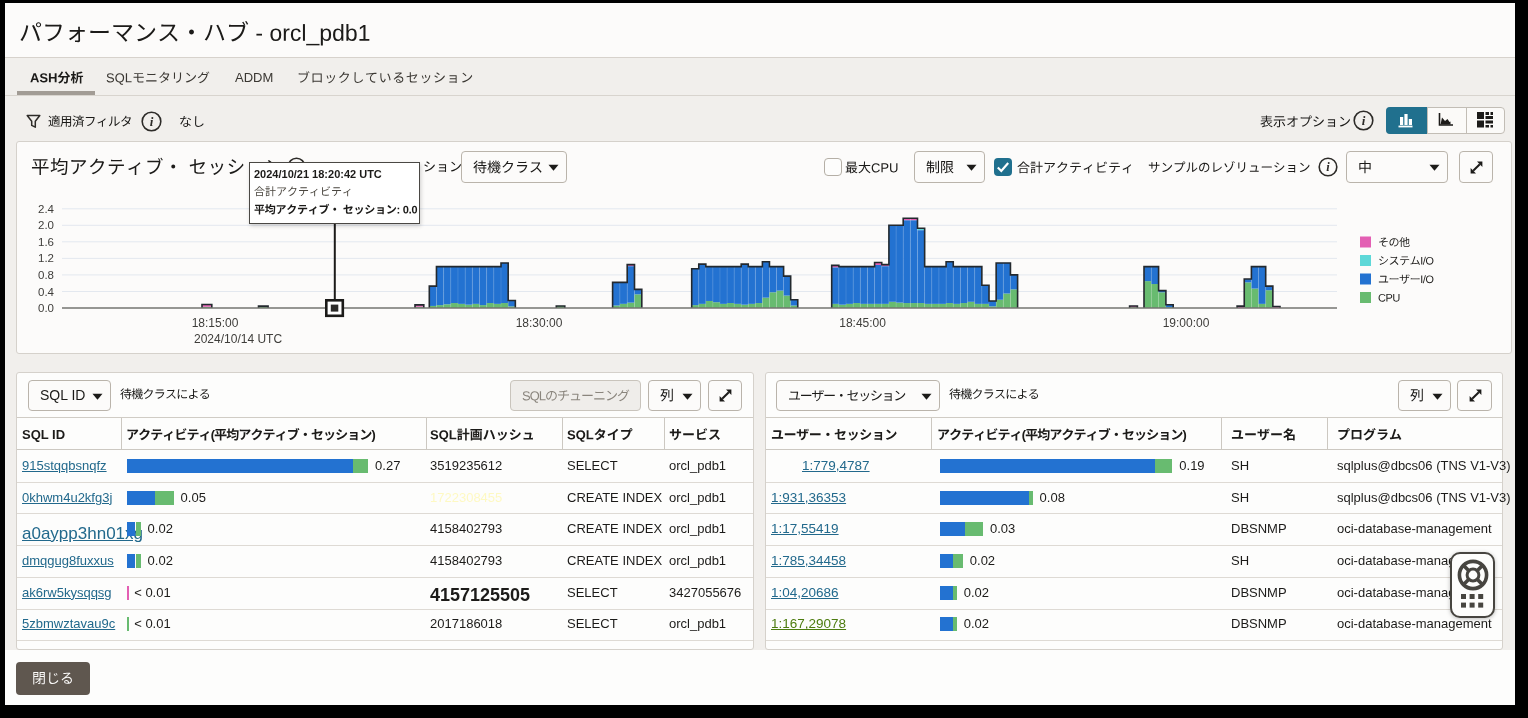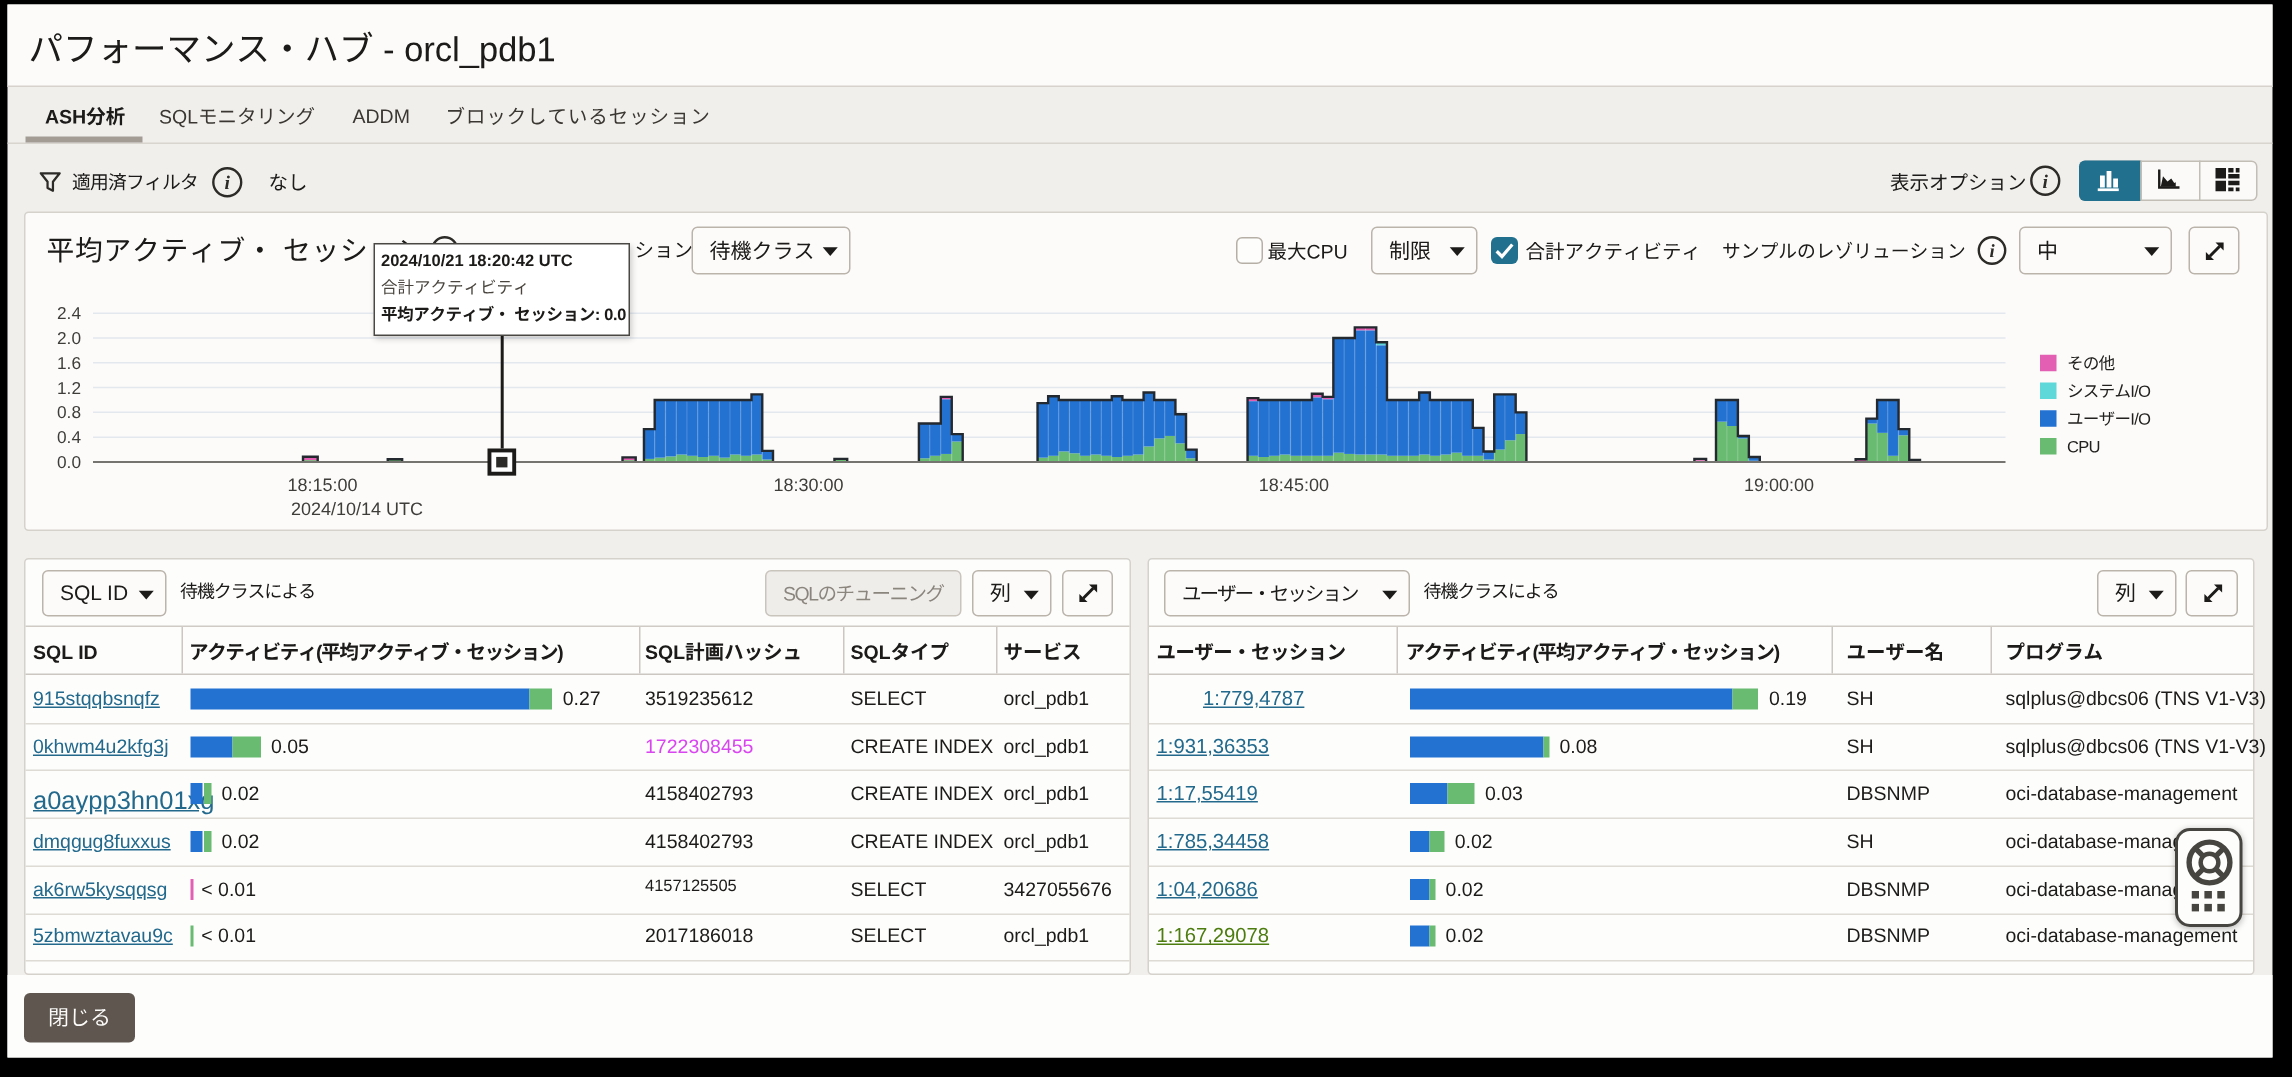--- a/index.html
+++ b/index.html
@@ -687,21 +687,21 @@
 <div style="position:absolute;left:353.1px;top:458.85px;width:15.0px;height:14px;background:#68bb70;"></div>
 <div style="position:absolute;left:375.1px;top:457.9px;font-size:13px;color:#1c1b19;font-weight:400;white-space:nowrap;line-height:1.2;">0.27</div>
 <div style="position:absolute;left:430.0px;top:457.9px;font-size:13px;color:#1c1b19;font-weight:400;white-space:nowrap;line-height:1.2;">3519235612</div>
 <div style="position:absolute;left:567.0px;top:457.9px;font-size:13px;color:#1c1b19;font-weight:400;white-space:nowrap;line-height:1.2;">SELECT</div>
 <div style="position:absolute;left:669.0px;top:457.9px;font-size:13px;color:#1c1b19;font-weight:400;white-space:nowrap;line-height:1.2;">orcl_pdb1</div>
 <div style="position:absolute;left:17px;top:481.7px;width:736px;height:1px;background:#dedad4;"></div>
 <div style="position:absolute;left:22.0px;top:489.6px;font-size:13px;color:#1c1b19;font-weight:400;white-space:nowrap;line-height:1.2;"><span style="text-decoration:underline;color:#22698c">0khwm4u2kfg3j</span></div>
 <div style="position:absolute;left:126.7px;top:490.55px;width:28.6px;height:14px;background:#2372d1;"></div>
 <div style="position:absolute;left:155.3px;top:490.55px;width:18.3px;height:14px;background:#68bb70;"></div>
 <div style="position:absolute;left:180.6px;top:489.6px;font-size:13px;color:#1c1b19;font-weight:400;white-space:nowrap;line-height:1.2;">0.05</div>
-<div style="position:absolute;left:430.0px;top:489.6px;font-size:13px;color:#d946ef;font-weight:400;white-space:nowrap;line-height:1.2;">1722308455</div>
+<div style="position:absolute;left:430.0px;top:489.6px;font-size:13px;color:#fef9c3;font-weight:400;white-space:nowrap;line-height:1.2;">1722308455</div>
 <div style="position:absolute;left:567.0px;top:489.6px;font-size:13px;color:#1c1b19;font-weight:400;white-space:nowrap;line-height:1.2;">CREATE INDEX</div>
 <div style="position:absolute;left:669.0px;top:489.6px;font-size:13px;color:#1c1b19;font-weight:400;white-space:nowrap;line-height:1.2;">orcl_pdb1</div>
 <div style="position:absolute;left:17px;top:513.4px;width:736px;height:1px;background:#dedad4;"></div>
 <div style="position:absolute;left:22.0px;top:524px;font-size:17px;color:#1c1b19;font-weight:400;white-space:nowrap;line-height:1.2;"><span style="text-decoration:underline;color:#22698c">a0aypp3hn01xg</span></div>
 <div style="position:absolute;left:126.7px;top:522.25px;width:8.8px;height:14px;background:#2372d1;"></div>
 <div style="position:absolute;left:135.5px;top:522.25px;width:5.1px;height:14px;background:#68bb70;"></div>
 <div style="position:absolute;left:147.6px;top:521.2px;font-size:13px;color:#1c1b19;font-weight:400;white-space:nowrap;line-height:1.2;">0.02</div>
 <div style="position:absolute;left:430.0px;top:521.2px;font-size:13px;color:#1c1b19;font-weight:400;white-space:nowrap;line-height:1.2;">4158402793</div>
 <div style="position:absolute;left:567.0px;top:521.2px;font-size:13px;color:#1c1b19;font-weight:400;white-space:nowrap;line-height:1.2;">CREATE INDEX</div>
 <div style="position:absolute;left:669.0px;top:521.2px;font-size:13px;color:#1c1b19;font-weight:400;white-space:nowrap;line-height:1.2;">orcl_pdb1</div>
@@ -710,21 +710,21 @@
 <div style="position:absolute;left:126.7px;top:553.95px;width:8.8px;height:14px;background:#2372d1;"></div>
 <div style="position:absolute;left:135.5px;top:553.95px;width:5.1px;height:14px;background:#68bb70;"></div>
 <div style="position:absolute;left:147.6px;top:553.0px;font-size:13px;color:#1c1b19;font-weight:400;white-space:nowrap;line-height:1.2;">0.02</div>
 <div style="position:absolute;left:430.0px;top:553.0px;font-size:13px;color:#1c1b19;font-weight:400;white-space:nowrap;line-height:1.2;">4158402793</div>
 <div style="position:absolute;left:567.0px;top:553.0px;font-size:13px;color:#1c1b19;font-weight:400;white-space:nowrap;line-height:1.2;">CREATE INDEX</div>
 <div style="position:absolute;left:669.0px;top:553.0px;font-size:13px;color:#1c1b19;font-weight:400;white-space:nowrap;line-height:1.2;">orcl_pdb1</div>
 <div style="position:absolute;left:17px;top:576.8000000000001px;width:736px;height:1px;background:#dedad4;"></div>
 <div style="position:absolute;left:22.0px;top:584.6px;font-size:13px;color:#1c1b19;font-weight:400;white-space:nowrap;line-height:1.2;"><span style="text-decoration:underline;color:#22698c">ak6rw5kysqqsg</span></div>
 <div style="position:absolute;left:126.7px;top:585.65px;width:2.5px;height:14px;background:#e35fb3;"></div>
 <div style="position:absolute;left:134.2px;top:584.6px;font-size:13px;color:#1c1b19;font-weight:400;white-space:nowrap;line-height:1.2;">&lt; 0.01</div>
-<div style="position:absolute;left:430.0px;top:584.6px;font-size:11px;color:#1c1b19;font-weight:400;white-space:nowrap;line-height:1.2;">4157125505</div>
+<div style="position:absolute;left:430.0px;top:584.6px;font-size:18px;color:#1c1b19;font-weight:700;white-space:nowrap;line-height:1.2;">4157125505</div>
 <div style="position:absolute;left:567.0px;top:584.6px;font-size:13px;color:#1c1b19;font-weight:400;white-space:nowrap;line-height:1.2;">SELECT</div>
 <div style="position:absolute;left:669.0px;top:584.6px;font-size:13px;color:#1c1b19;font-weight:400;white-space:nowrap;line-height:1.2;">3427055676</div>
 <div style="position:absolute;left:17px;top:608.5px;width:736px;height:1px;background:#dedad4;"></div>
 <div style="position:absolute;left:22.0px;top:616.4px;font-size:13px;color:#1c1b19;font-weight:400;white-space:nowrap;line-height:1.2;"><span style="text-decoration:underline;color:#22698c">5zbmwztavau9c</span></div>
 <div style="position:absolute;left:126.7px;top:617.35px;width:2.5px;height:14px;background:#68bb70;"></div>
 <div style="position:absolute;left:134.2px;top:616.4px;font-size:13px;color:#1c1b19;font-weight:400;white-space:nowrap;line-height:1.2;">&lt; 0.01</div>
 <div style="position:absolute;left:430.0px;top:616.4px;font-size:13px;color:#1c1b19;font-weight:400;white-space:nowrap;line-height:1.2;">2017186018</div>
 <div style="position:absolute;left:567.0px;top:616.4px;font-size:13px;color:#1c1b19;font-weight:400;white-space:nowrap;line-height:1.2;">SELECT</div>
 <div style="position:absolute;left:669.0px;top:616.4px;font-size:13px;color:#1c1b19;font-weight:400;white-space:nowrap;line-height:1.2;">orcl_pdb1</div>
 <div style="position:absolute;left:17px;top:640.2px;width:736px;height:1px;background:#dedad4;"></div>

